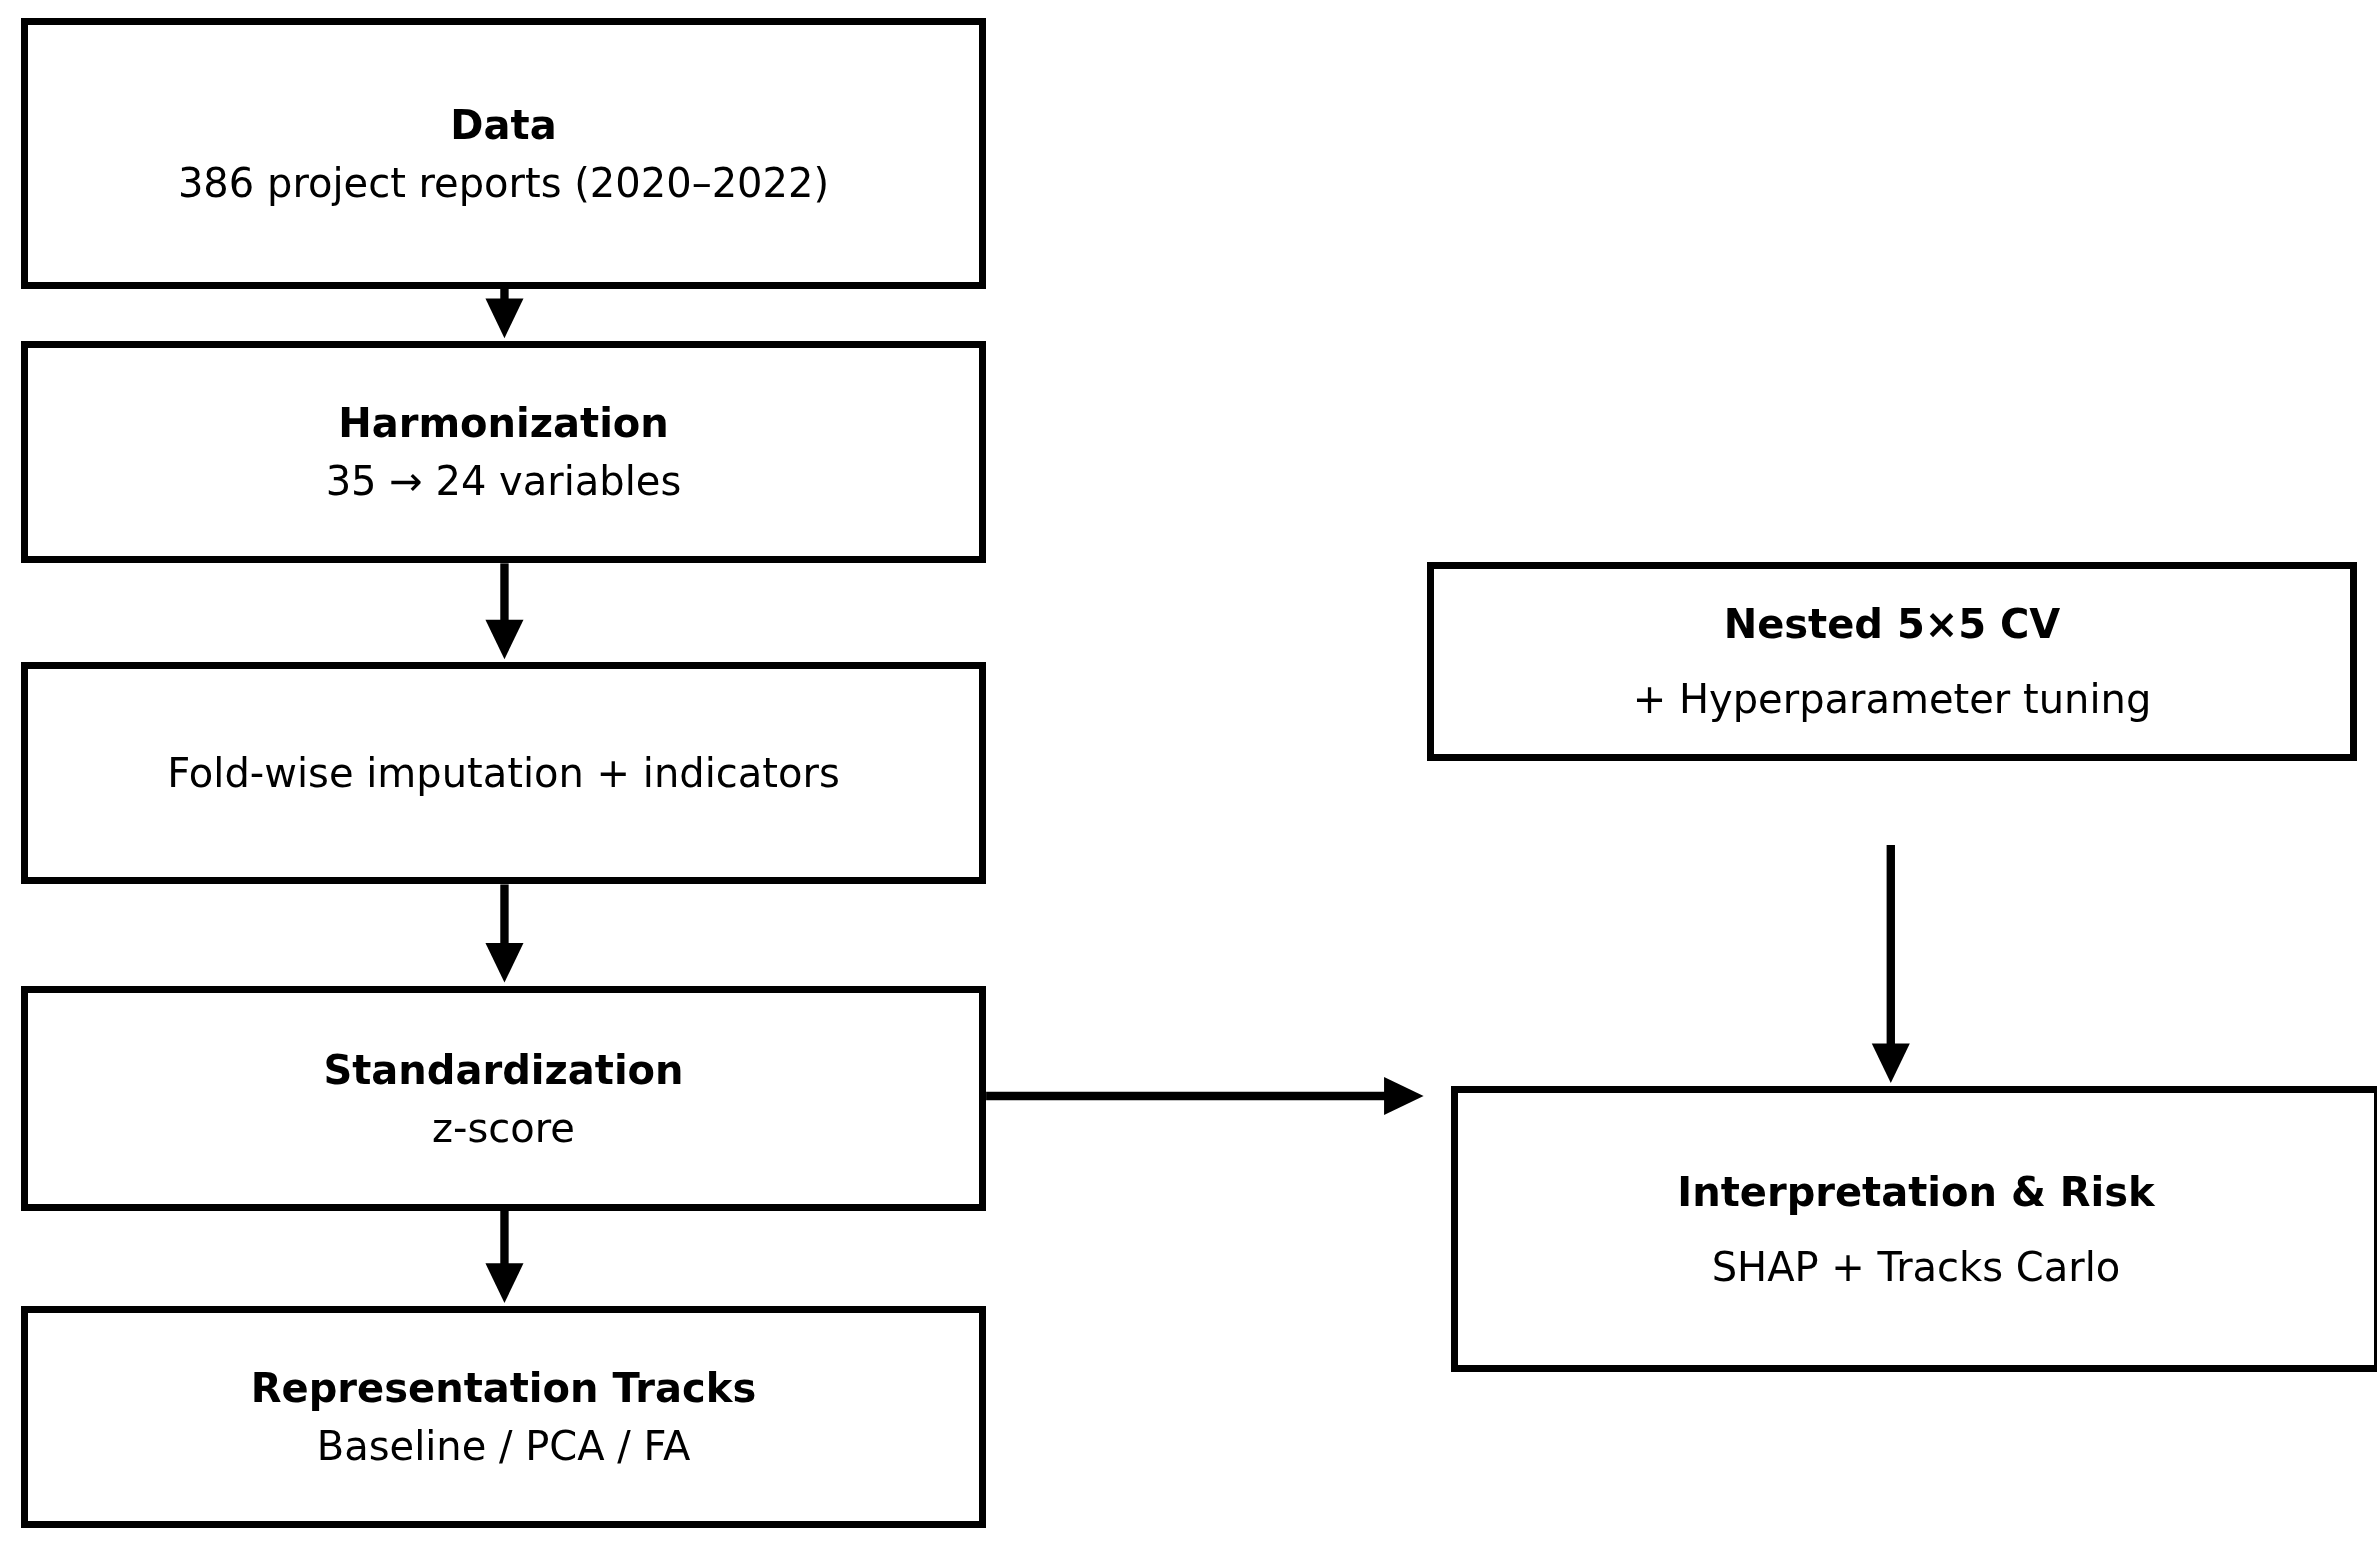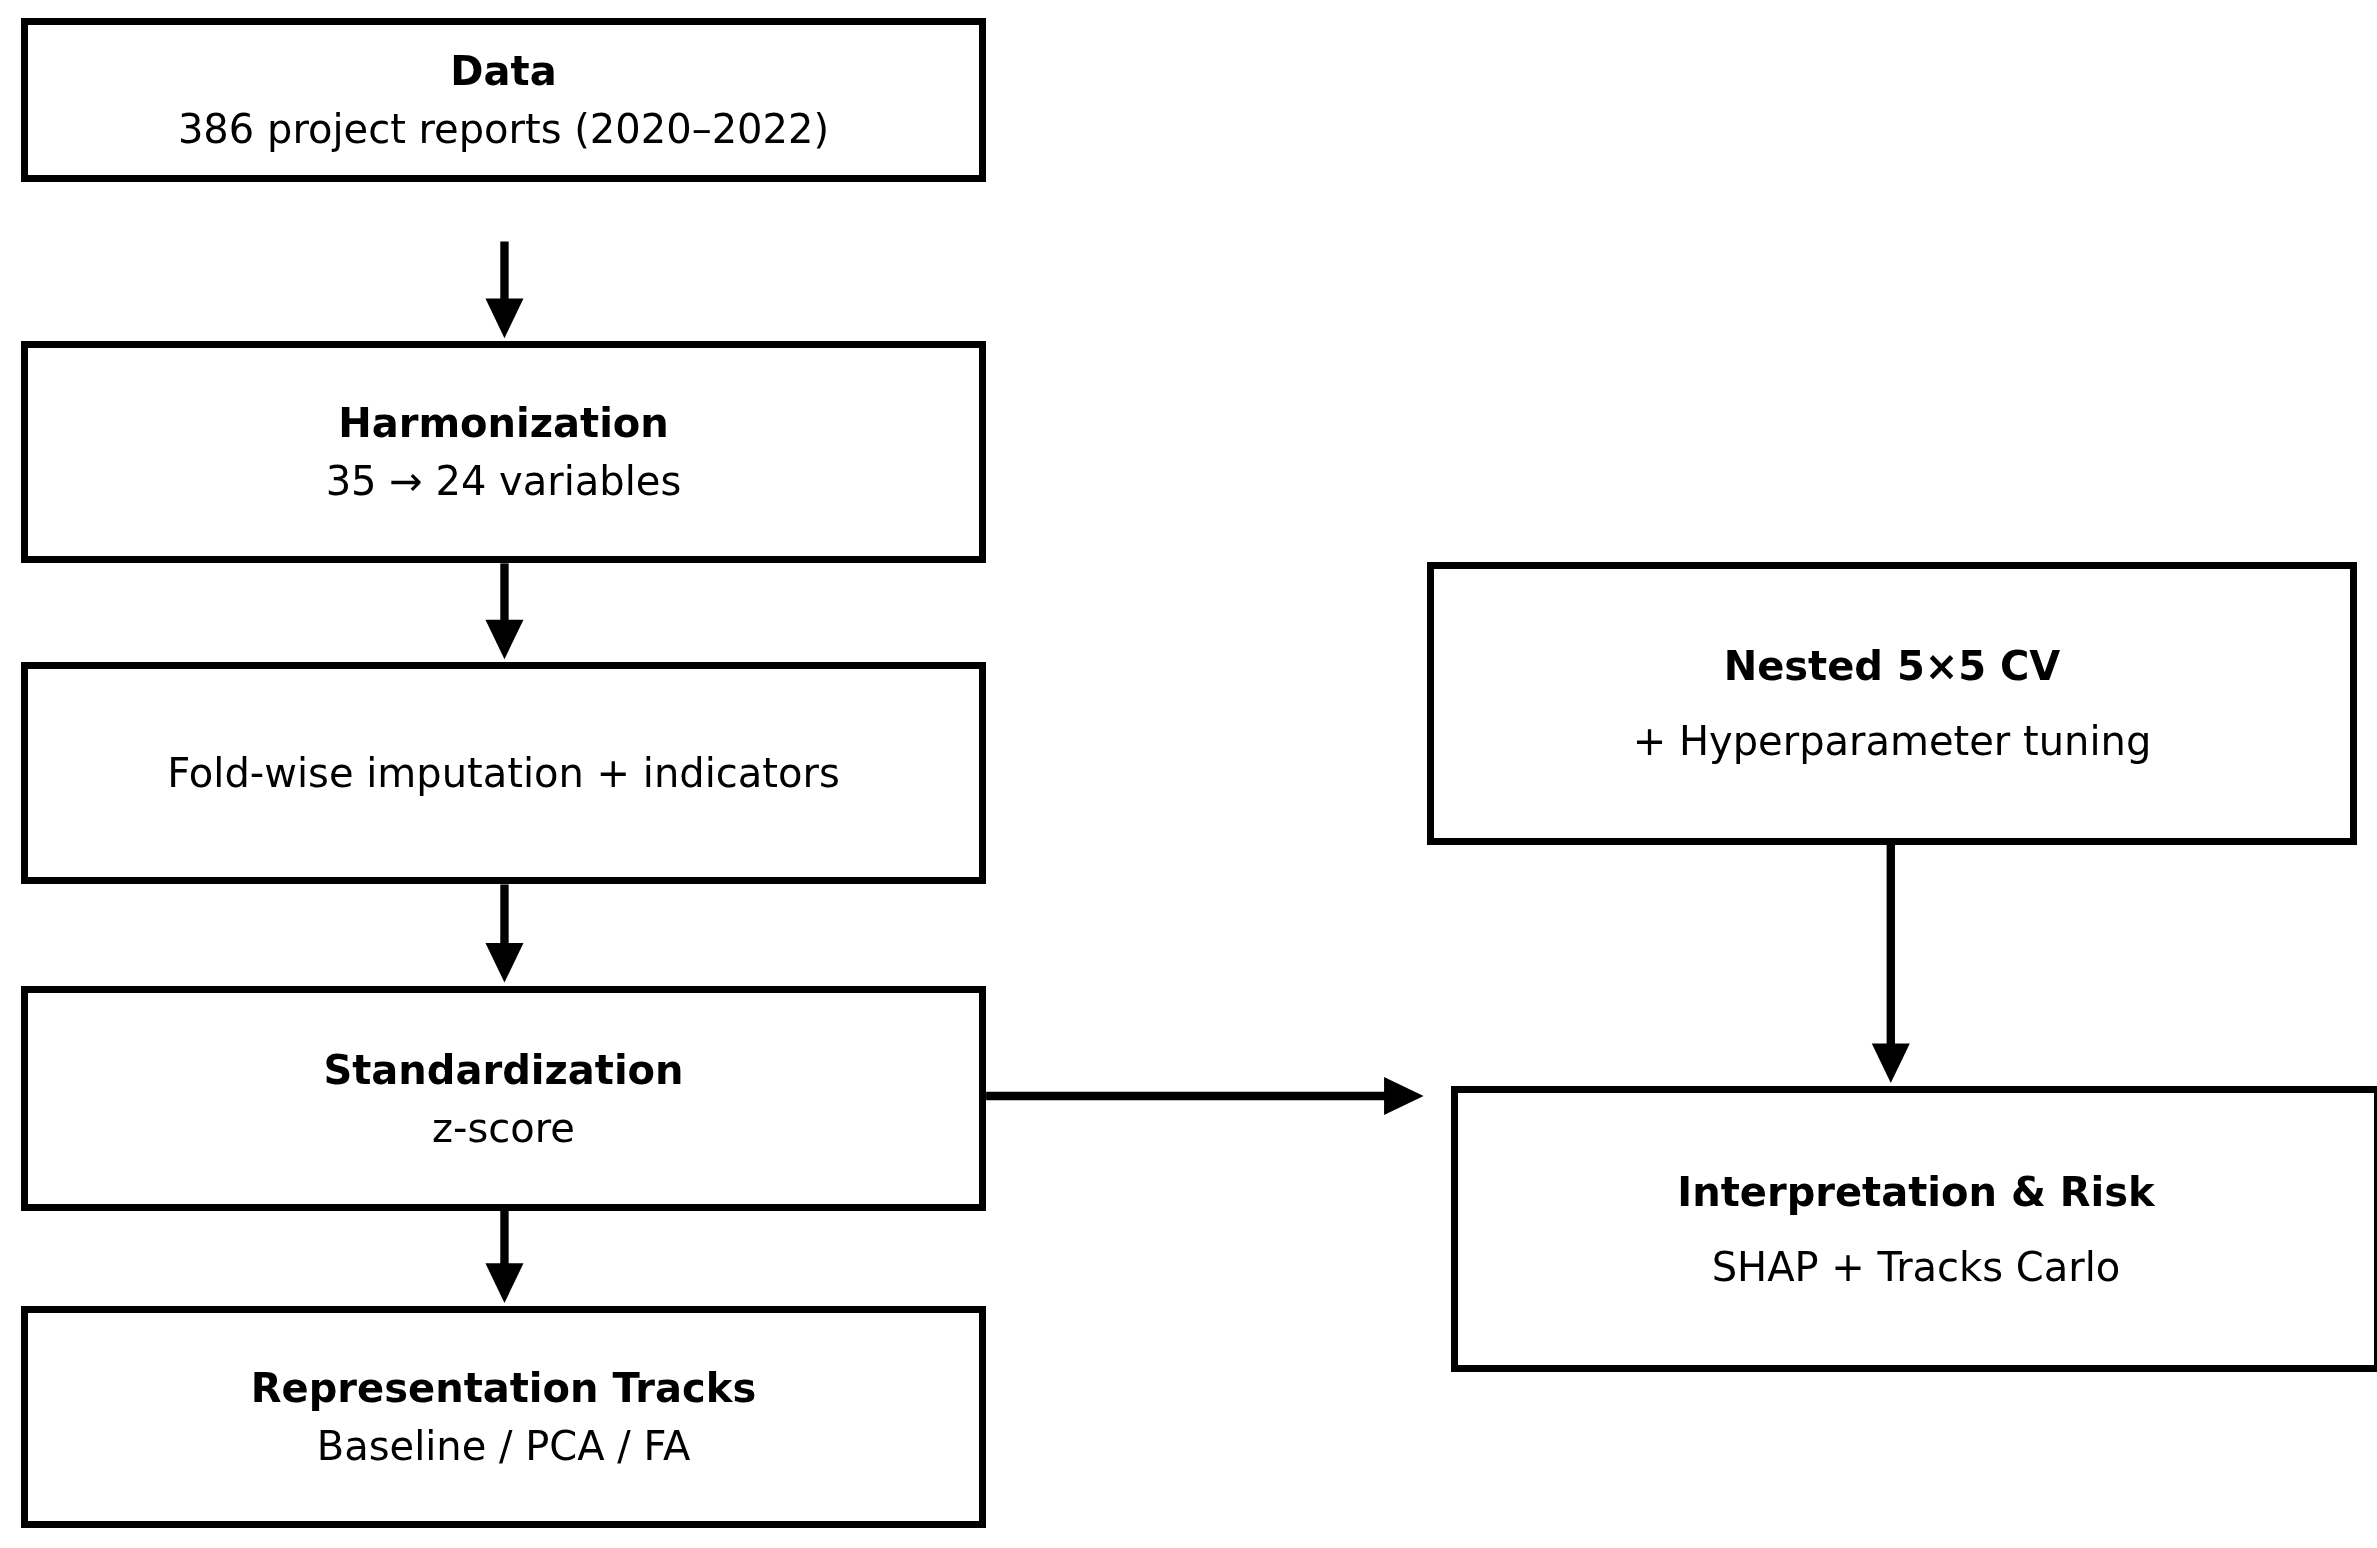--- a/index.html
+++ b/index.html
@@ -76,21 +76,21 @@
     <g>
       <line x1="2485" y1="1110" x2="2485" y2="1373"></line>
       <polygon points="2460,1371 2510,1371 2485,1423"></polygon>
     </g>
     <g>
       <line x1="1296" y1="1440" x2="1821" y2="1440"></line>
       <polygon points="1819,1415 1819,1465 1871,1440"></polygon>
     </g>
   </svg>
 
-  <div class="flow-box left-col" style="top:18px; height:164px;">
+  <div class="flow-box left-col" style="top:18px; height:271px;">
     <div class="box-title">Data</div>
     <div class="box-subtitle">386 project reports (2020–2022)</div>
   </div>
 
   <div class="flow-box left-col" style="top:341px; height:222px;">
     <div class="box-title">Harmonization</div>
     <div class="box-subtitle">35 → 24 variables</div>
   </div>
 
   <div class="flow-box left-col" style="top:662px; height:222px;">
@@ -100,21 +100,21 @@
   <div class="flow-box left-col" style="top:1306px; height:222px;">
     <div class="box-title">Representation Tracks</div>
     <div class="box-subtitle">Baseline / PCA / FA</div>
   </div>
 
   <div class="flow-box left-col" style="top:986px; height:225px;">
     <div class="box-title">Standardization</div>
     <div class="box-subtitle">z-score</div>
   </div>
 
-  <div class="flow-box right-col" style="top:562px; height:283px;">
+  <div class="flow-box right-col" style="top:562px; height:199px;">
     <div class="box-title">Nested 5×5 CV</div>
     <div class="box-subtitle">+ Hyperparameter tuning</div>
   </div>
 
   <div class="flow-box right-col" style="top:1086px; height:286px;margin-left:24px;">
     <div class="box-title">Interpretation &amp; Risk</div>
     <div class="box-subtitle">SHAP + Tracks Carlo</div>
   </div>
 
 </div>

